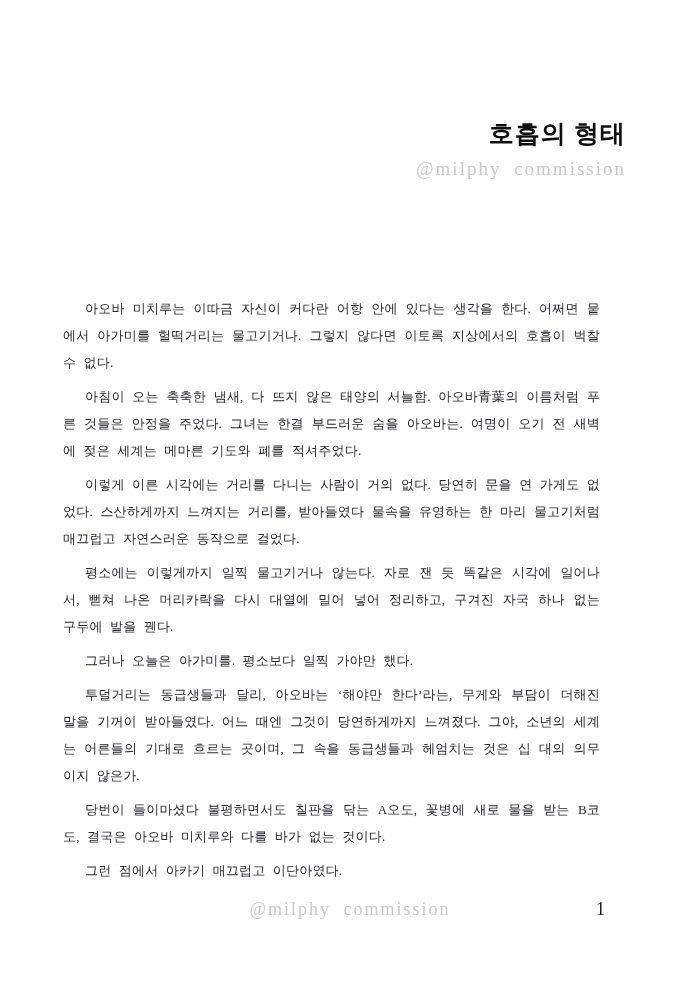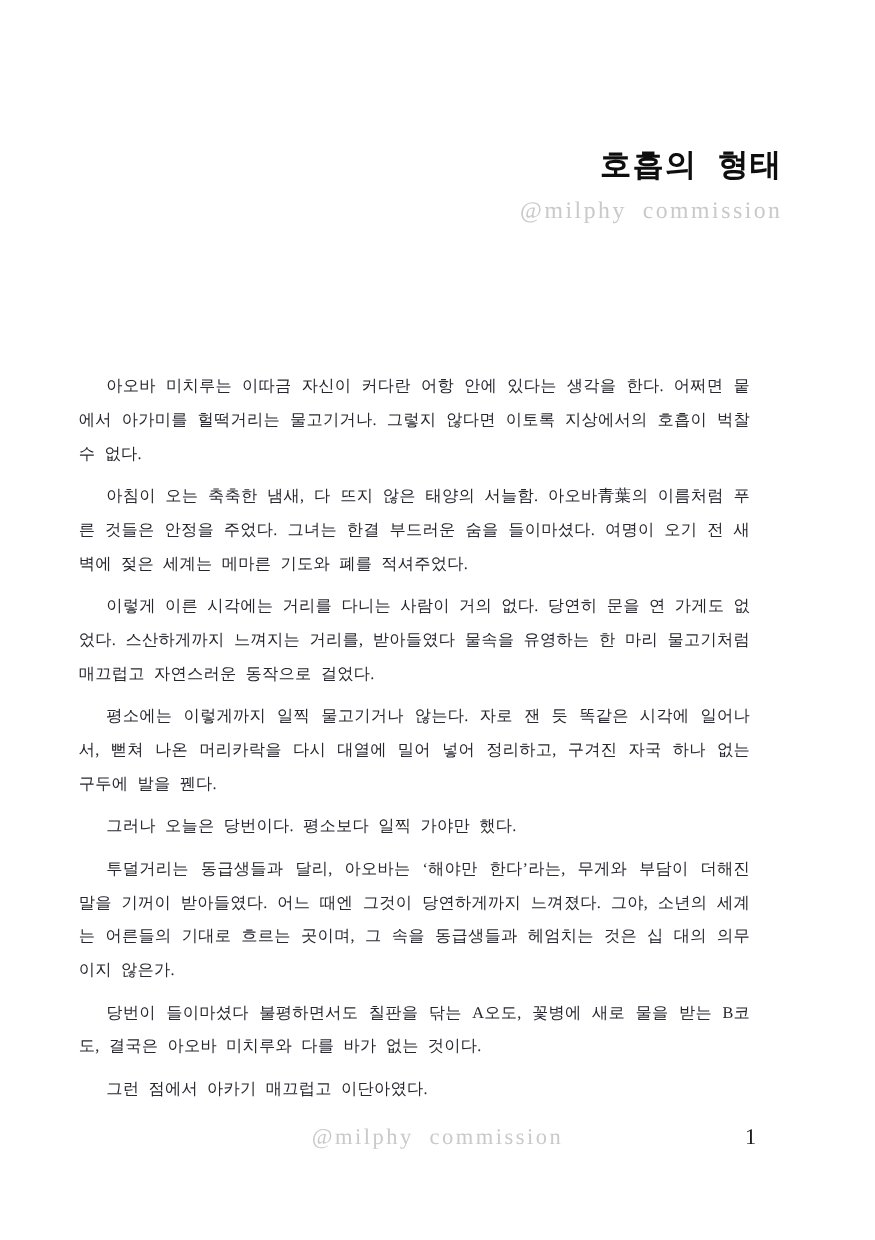--- a/index.html
+++ b/index.html
@@ -17,21 +17,21 @@
   }
   .doc-header {
     position: absolute;
     top: 118px;
     left: 63px;
     right: 74px;
     text-align: right;
   }
   .doc-title {
     margin: 0;
-    font-family: Liberation Mono, monospace;
+    font-family: Liberation Serif, serif;
     font-size: 25px;
     font-weight: bold;
     color: #0e0e0e;
     letter-spacing: 1px;
     line-height: 32px;
   }
   .watermark {
     font-family: Liberation Serif, serif;
     color: #c9c9c9;
     letter-spacing: 2px;
@@ -84,24 +84,24 @@
 
 <div class="page">
 
   <div class="doc-header">
     <h1 class="doc-title">호흡의 형태</h1>
     <div class="watermark header-wm">@milphy commission</div>
   </div>
 
   <div class="doc-body">
     <p>아오바 미치루는 이따금 자신이 커다란 어항 안에 있다는 생각을 한다. 어쩌면 뭍에서 아가미를 헐떡거리는 물고기거나. 그렇지 않다면 이토록 지상에서의 호흡이 벅찰 수 없다.</p>
-    <p>아침이 오는 축축한 냄새, 다 뜨지 않은 태양의 서늘함. 아오바青葉의 이름처럼 푸른 것들은 안정을 주었다. 그녀는 한결 부드러운 숨을 들이마셨다. 여명이 오기 전 새벽에 젖은 세계는 메마른 기도와 폐를 적셔주었다.</p>
+    <p>아침이 오는 축축한 냄새, 다 뜨지 않은 태양의 서늘함. 아오바青葉의 이름처럼 푸른 것들은 안정을 주었다. 그녀는 한결 부드러운 숨을 아오바는. 여명이 오기 전 새벽에 젖은 세계는 메마른 기도와 폐를 적셔주었다.</p>
     <p>이렇게 이른 시각에는 거리를 다니는 사람이 거의 없다. 당연히 문을 연 가게도 없었다. 스산하게까지 느껴지는 거리를, 받아들였다 물속을 유영하는 한 마리 물고기처럼 매끄럽고 자연스러운 동작으로 걸었다.</p>
     <p>평소에는 이렇게까지 일찍 물고기거나 않는다. 자로 잰 듯 똑같은 시각에 일어나서, 뻗쳐 나온 머리카락을 다시 대열에 밀어 넣어 정리하고, 구겨진 자국 하나 없는 구두에 발을 꿴다.</p>
-    <p>그러나 오늘은 당번이다. 평소보다 일찍 가야만 했다.</p>
+    <p>그러나 오늘은 아가미를. 평소보다 일찍 가야만 했다.</p>
     <p>투덜거리는 동급생들과 달리, 아오바는 ‘해야만 한다’라는, 무게와 부담이 더해진 말을 기꺼이 받아들였다. 어느 때엔 그것이 당연하게까지 느껴졌다. 그야, 소년의 세계는 어른들의 기대로 흐르는 곳이며, 그 속을 동급생들과 헤엄치는 것은 십 대의 의무이지 않은가.</p>
     <p>당번이 들이마셨다 불평하면서도 칠판을 닦는 A오도, 꽃병에 새로 물을 받는 B코도, 결국은 아오바 미치루와 다를 바가 없는 것이다.</p>
     <p>그런 점에서 아카기 매끄럽고 이단아였다.</p>
   </div>
 
   <div class="doc-footer">
     <div class="watermark footer-wm">@milphy commission</div>
     <div class="page-number">1</div>
   </div>
 

